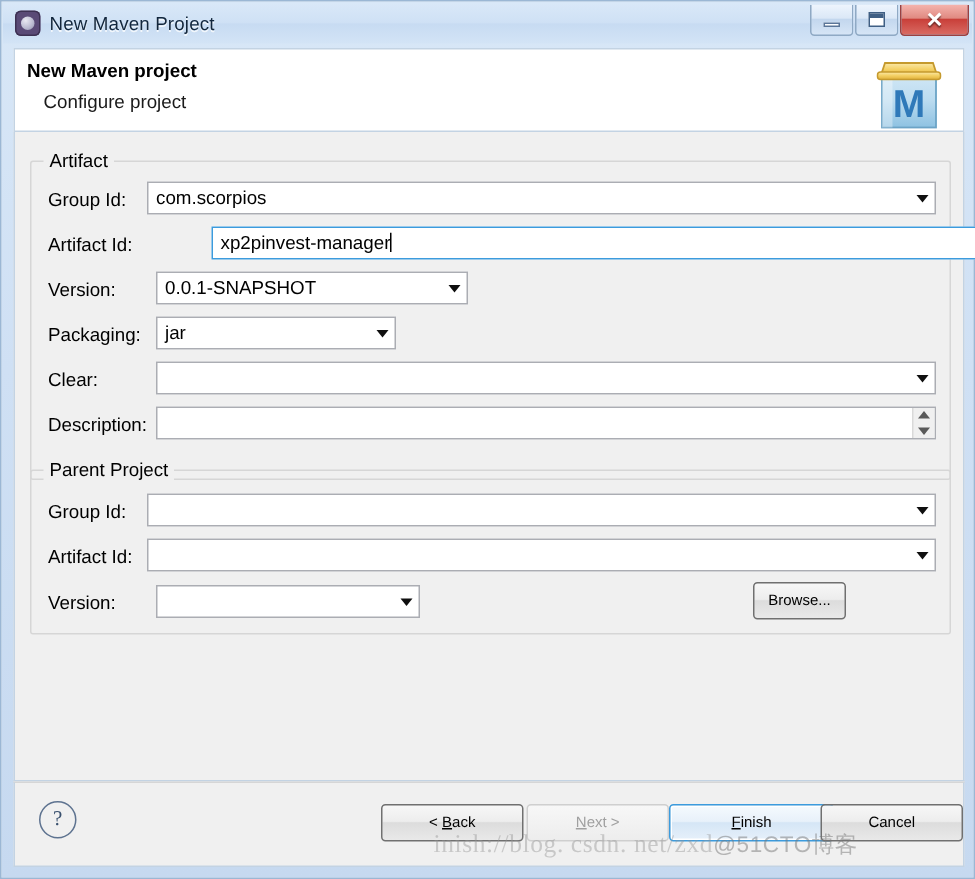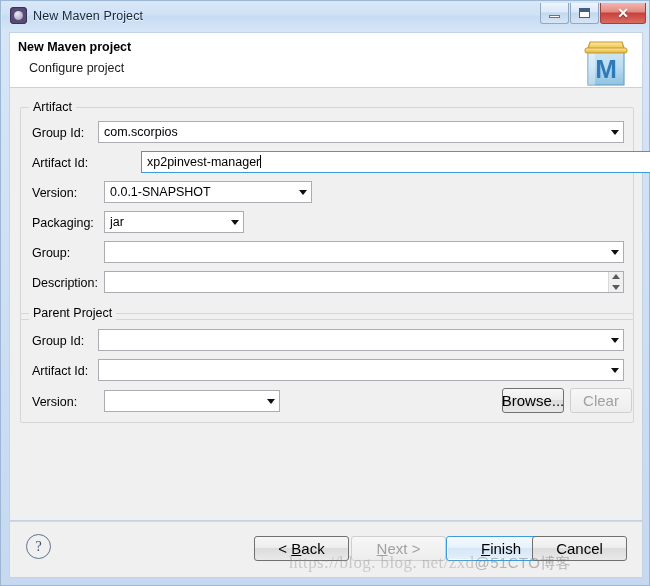--- a/index.html
+++ b/index.html
@@ -142,21 +142,21 @@
   }
   .spin .up,.spin .dn{width:0;height:0;border-left:4px solid transparent;border-right:4px solid transparent;}
   .spin .up{border-bottom:5px solid #5a5a5a;}
   .spin .dn{border-top:5px solid #5a5a5a;}
   
   .btn{
     position:absolute;box-sizing:border-box;
     height:25px;
     border:1px solid #8c8c8c;border-radius:3px;
     background:linear-gradient(to bottom,#f7f7f7 0%,#ededed 46%,#dcdcdc 50%,#e9e9e9 100%);
-    font-size:15px;color:#000;
+    font-size:10px;color:#000;
     display:flex;align-items:center;justify-content:center;
     cursor:default;
   }
   .btn.disabled{
     color:#a0a0a0;border-color:#cfcfcf;
     background:linear-gradient(to bottom,#f7f7f7 0%,#f2f2f2 50%,#ededed 100%);
   }
   .btn.default{
     border:1px solid #3c9bdd;
     box-shadow:inset 0 0 0 1px #ffffff;
@@ -269,27 +269,27 @@
       <span class="lbl">Version:</span>
     </div>
     <div class="combo" style="left:94px;top:93px;width:208px;">
       <span class="val">0.0.1-SNAPSHOT</span>
       <span class="caret"></span>
     </div>
 
     <div class="row" style="left:22px;top:128px;">
       <span class="lbl">Packaging:</span>
     </div>
-    <div class="combo" style="left:94px;top:123px;width:140px;">
+    <div class="combo" style="left:94px;top:123px;width:160px;">
       <span class="val">jar</span>
       <span class="caret"></span>
     </div>
 
     <div class="row" style="left:22px;top:158px;">
-      <span class="lbl">Group:</span>
+      <span class="lbl">Clear:</span>
     </div>
     <div class="combo" style="left:94px;top:153px;width:520px;">
       <span class="val"></span>
       <span class="caret"></span>
     </div>
 
     <div class="row" style="left:22px;top:188px;">
       <span class="lbl">Description:</span>
     </div>
     <div class="textarea" style="left:94px;top:183px;width:520px;">
@@ -324,23 +324,20 @@
       <span class="lbl">Version:</span>
     </div>
     <div class="combo" style="left:94px;top:302px;width:176px;">
       <span class="val"></span>
       <span class="caret"></span>
     </div>
 
     <div class="btn" style="left:492px;top:300px;width:62px;border-color:#707070;">
       <span>Browse...</span>
     </div>
-    <div class="btn disabled" style="left:560px;top:300px;width:62px;">
-      <span>Clear</span>
-    </div>
 
     <div class="advanced">
       <span class="twisty"></span>
       <span class="adv-text">Ad<span style="text-decoration:underline;">v</span>anced</span>
     </div>
   </div>
 
   <div class="buttonbar">
     <div class="help-icon">
       <span>?</span>
@@ -351,22 +348,22 @@
     </div>
 
     <div class="btn" style="left:244px;top:14px;width:95px;border-color:#707070;">
       <span>&lt; <span class="mn">B</span>ack</span>
     </div>
 
     <div class="btn default" style="left:436px;top:14px;width:110px;">
       <span><span class="mn">F</span>inish</span>
     </div>
 
-    <div class="btn" style="left:522px;top:14px;width:95px;border-color:#707070;align-items:center;">
+    <div class="btn" style="left:537px;top:14px;width:95px;border-color:#707070;align-items:center;">
       <span>Cancel</span>
     </div>
   </div>
 
   <div class="watermark">
-    <span>https://blog. blog. net/zxd</span><span class="wm2">@51CTO博客</span>
+    <span>inish://blog. csdn. net/zxd</span><span class="wm2">@51CTO博客</span>
   </div>
 
 </div>
 
 </body></html>

